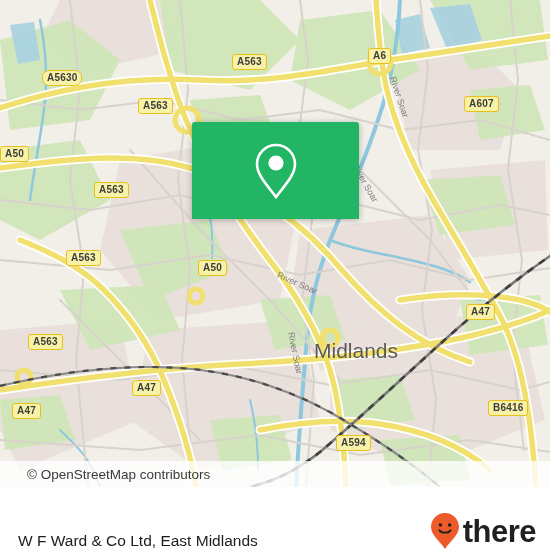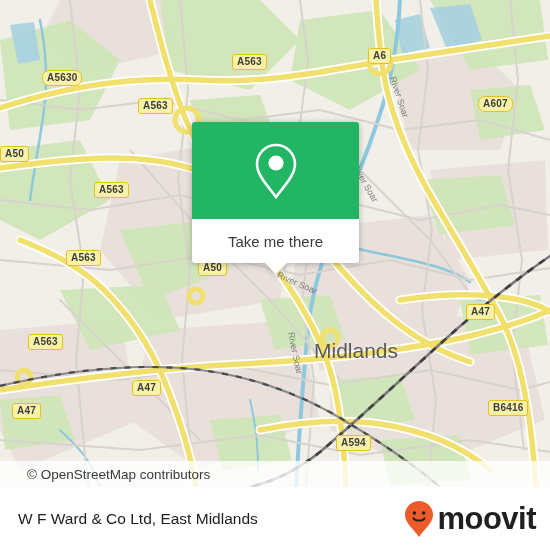--- a/index.html
+++ b/index.html
@@ -89,21 +89,21 @@
     border-top:11px solid #ffffff;
   }
 
   
   #footer{
     position:absolute;left:0;top:487px;width:550px;height:63px;
     background:#ffffff;overflow:hidden;
   }
   #footer-inner{
     position:relative;width:550px;height:63px;
-    display:flex;align-items:center;justify-content:space-between;
+    display:flex;align-items:flex-end;justify-content:space-between;
     padding:0 14px 0 18px;box-sizing:border-box;
   }
   #footer-title{
     font-size:15.5px;color:#1d1d1f;letter-spacing:0;
     font-family:"Liberation Sans", sans-serif;
   }
   #brand{display:flex;align-items:center;gap:3px;}
   #brand-word{
     font-size:31px;color:#221f1f;letter-spacing:-0.5px;
     font-weight:bold;line-height:31px;
@@ -235,21 +235,21 @@
     <div class="riverlabel" style="left:378px;top:92px;transform:rotate(72deg);">River Soar</div>
     <div class="riverlabel" style="left:344px;top:178px;transform:rotate(60deg);">River Soar</div>
     <div class="riverlabel" style="left:276px;top:278px;transform:rotate(24deg);">River Soar</div>
     <div class="riverlabel" style="left:274px;top:348px;transform:rotate(78deg);">River Soar</div>
 
     <div id="shields">
         <div class="shield" style="left: 42px; top: 70px; border-radius: 7px;">A5630</div>
         <div class="shield" style="left: 138px; top: 98px;">A563</div>
         <div class="shield" style="left: 232px; top: 54px;">A563</div>
         <div class="shield" style="left: 368px; top: 48px;">A6</div>
-        <div class="shield" style="left: 478px; top: 96px; border-radius: 7px;">A607</div>
+        <div class="shield" style="left: 464px; top: 96px;">A607</div>
         <div class="shield" style="left: 94px; top: 182px;">A563</div>
         <div class="shield" style="left: 0px; top: 146px;">A50</div>
         <div class="shield" style="left: 66px; top: 250px;">A563</div>
         <div class="shield" style="left: 198px; top: 260px;">A50</div>
         <div class="shield" style="left: 466px; top: 304px;">A47</div>
         <div class="shield" style="left: 28px; top: 334px;">A563</div>
         <div class="shield" style="left: 132px; top: 380px;">A47</div>
         <div class="shield" style="left: 12px; top: 403px;">A47</div>
         <div class="shield" style="left: 488px; top: 400px;">B6416</div>
         <div class="shield" style="left: 336px; top: 435px;">A594</div>
@@ -260,37 +260,33 @@
       <span>© OpenStreetMap contributors</span>
     </div>
 
     <div id="card">
       <div id="card-head">
         <svg width="46" height="58" viewBox="0 0 46 58">
           <path d="M23 3 C12.5 3 4 11.5 4 22 C4 33 14 43 23 55 C32 43 42 33 42 22 C42 11.5 33.5 3 23 3 Z" fill="none" stroke="#ffffff" stroke-width="2.6"></path>
           <circle cx="23" cy="21" r="7.6" fill="#ffffff"></circle>
         </svg>
       </div>
-      <div id="card-body">
-        <span id="card-label">Take me there</span>
-        <div id="card-tail"></div>
-      </div>
     </div>
 
   </div>
 
   <div id="footer">
 
     <div id="footer-inner">
       <span id="footer-title">W F Ward &amp; Co Ltd, East Midlands</span>
       <span id="brand">
         <svg width="30" height="38" viewBox="0 0 30 38">
           <path d="M15 1 C7.3 1 1 7.3 1 15 C1 23 9 28 15 37 C21 28 29 23 29 15 C29 7.3 22.7 1 15 1 Z" fill="#ec5b29"></path>
           <circle cx="10.4" cy="13" r="1.75" fill="#231f20"></circle>
           <circle cx="19.6" cy="13" r="1.75" fill="#231f20"></circle>
           <path d="M9.4 18.2 C11.4 21.4 18.6 21.4 20.6 18.2" fill="none" stroke="#231f20" stroke-width="1.9" stroke-linecap="round"></path>
         </svg>
-        <span id="brand-word">moovit</span>
+        <span id="brand-word">there</span>
       </span>
     </div>
   </div>
 
 </div>
 
 </body></html>

